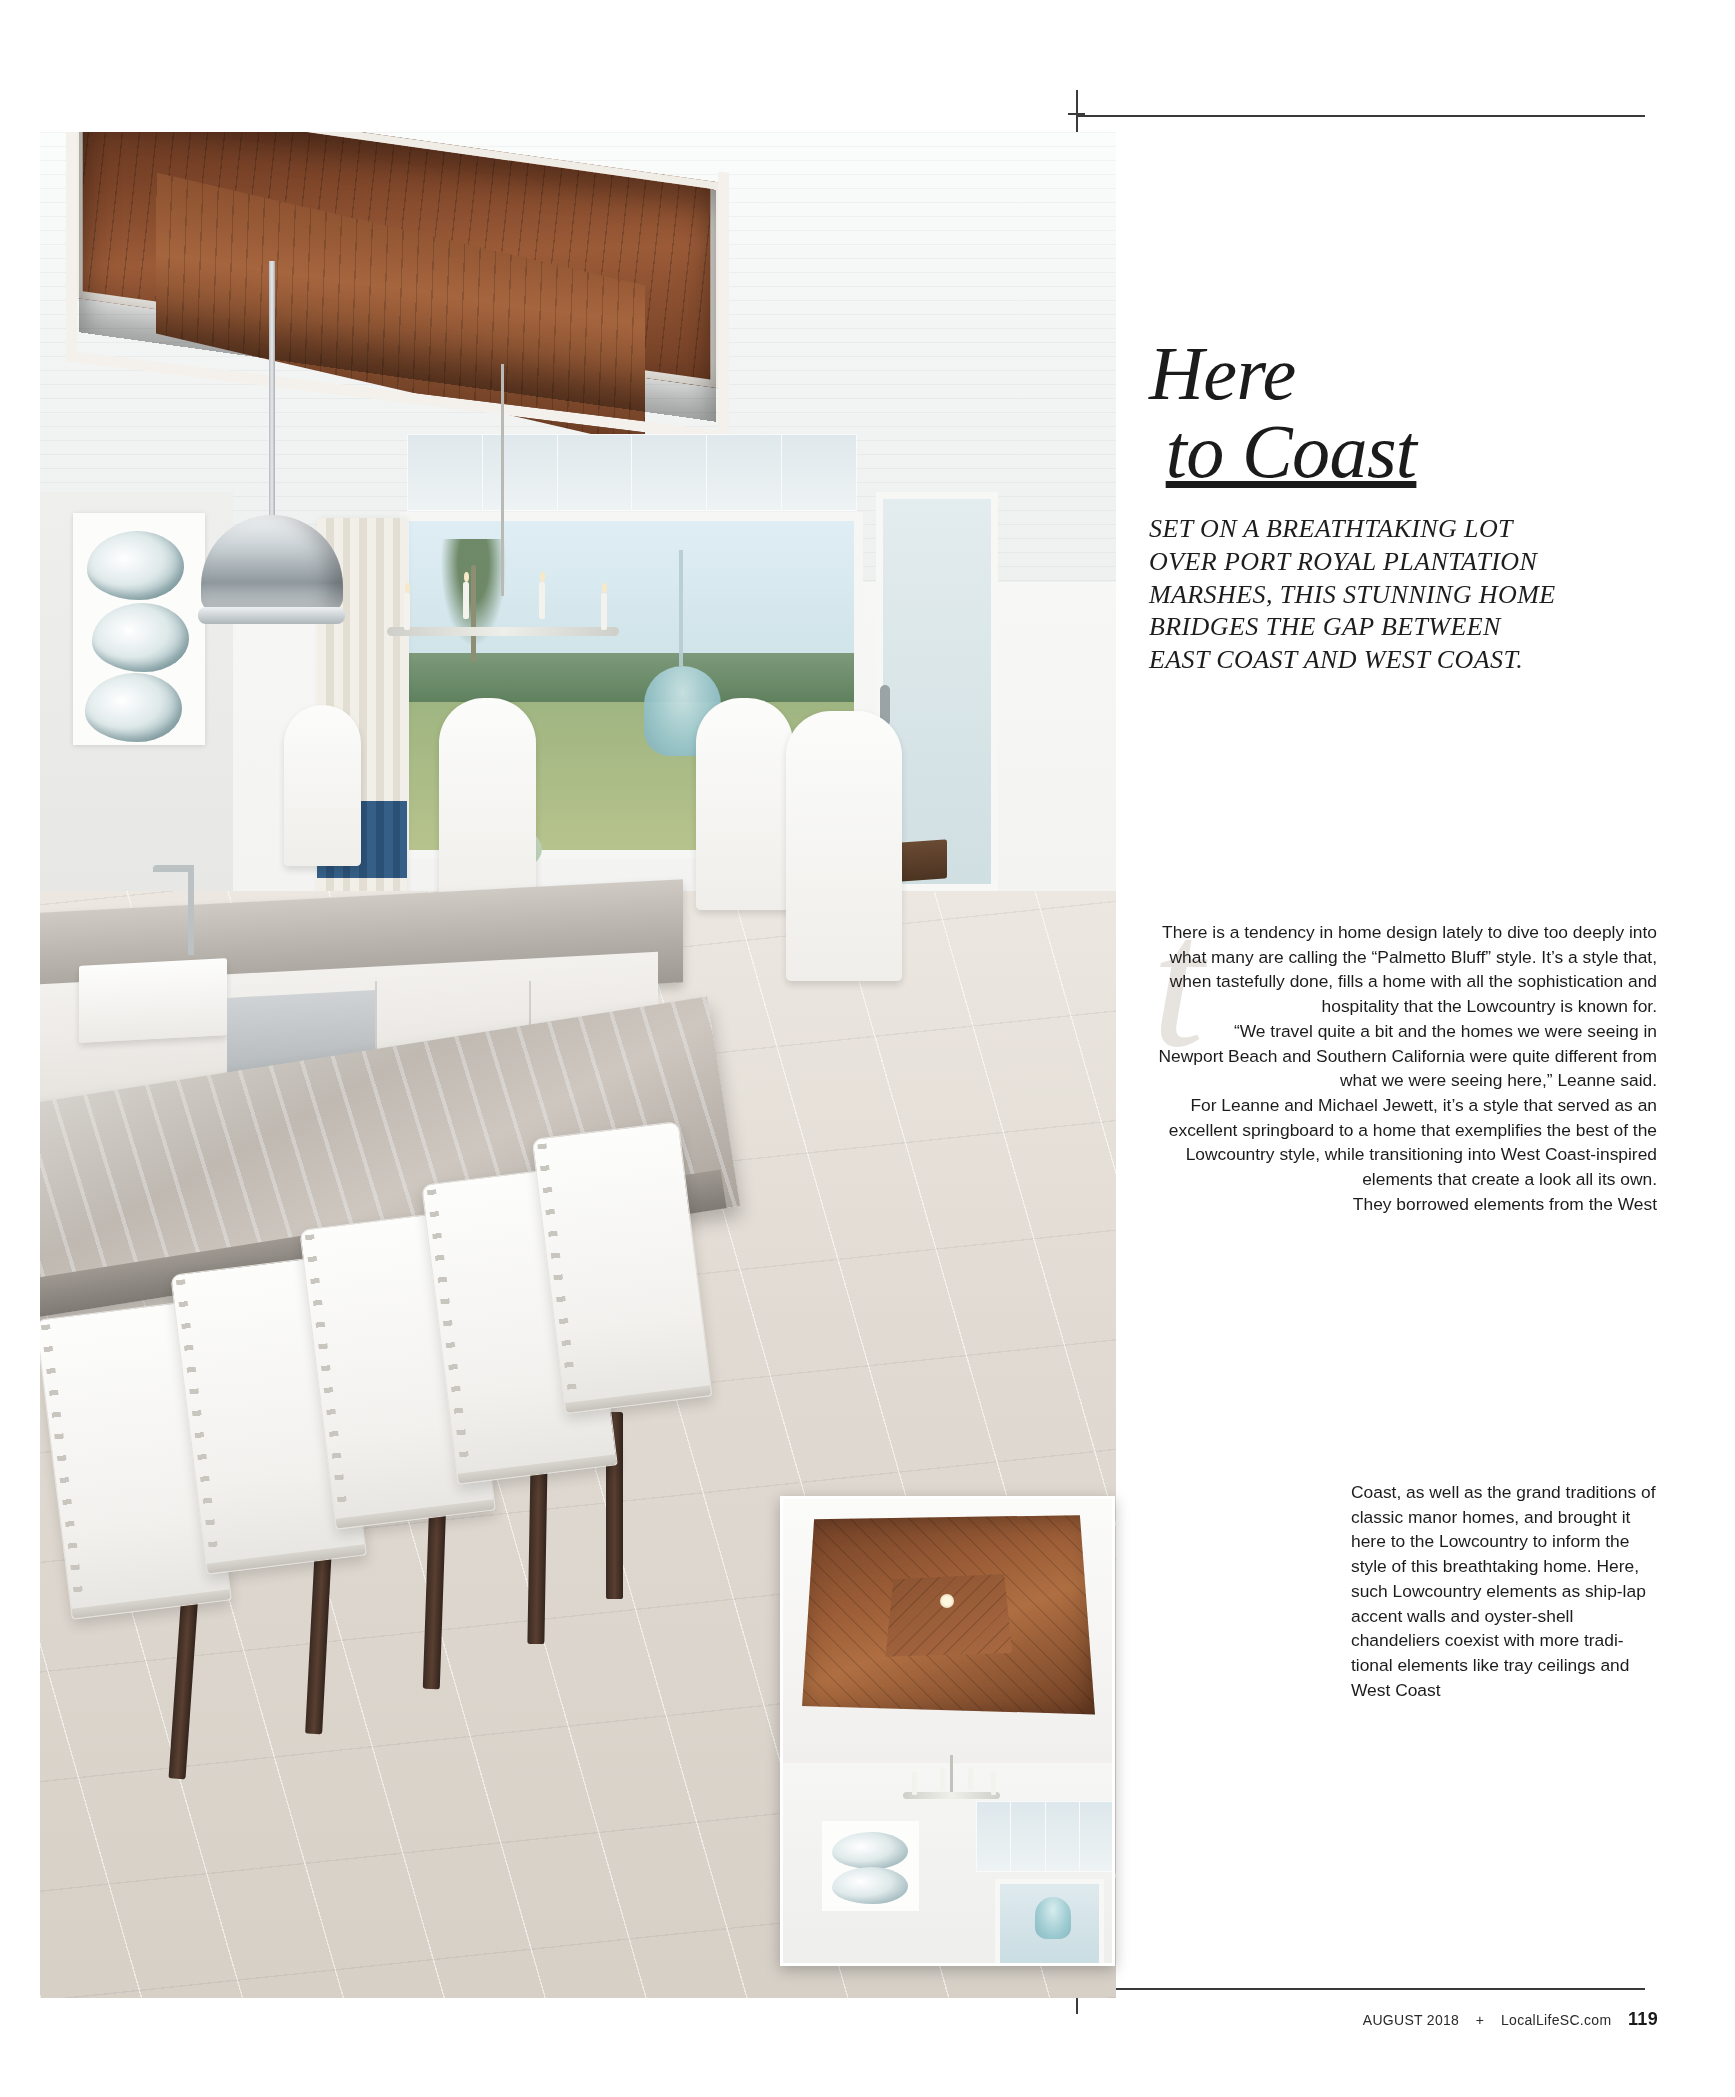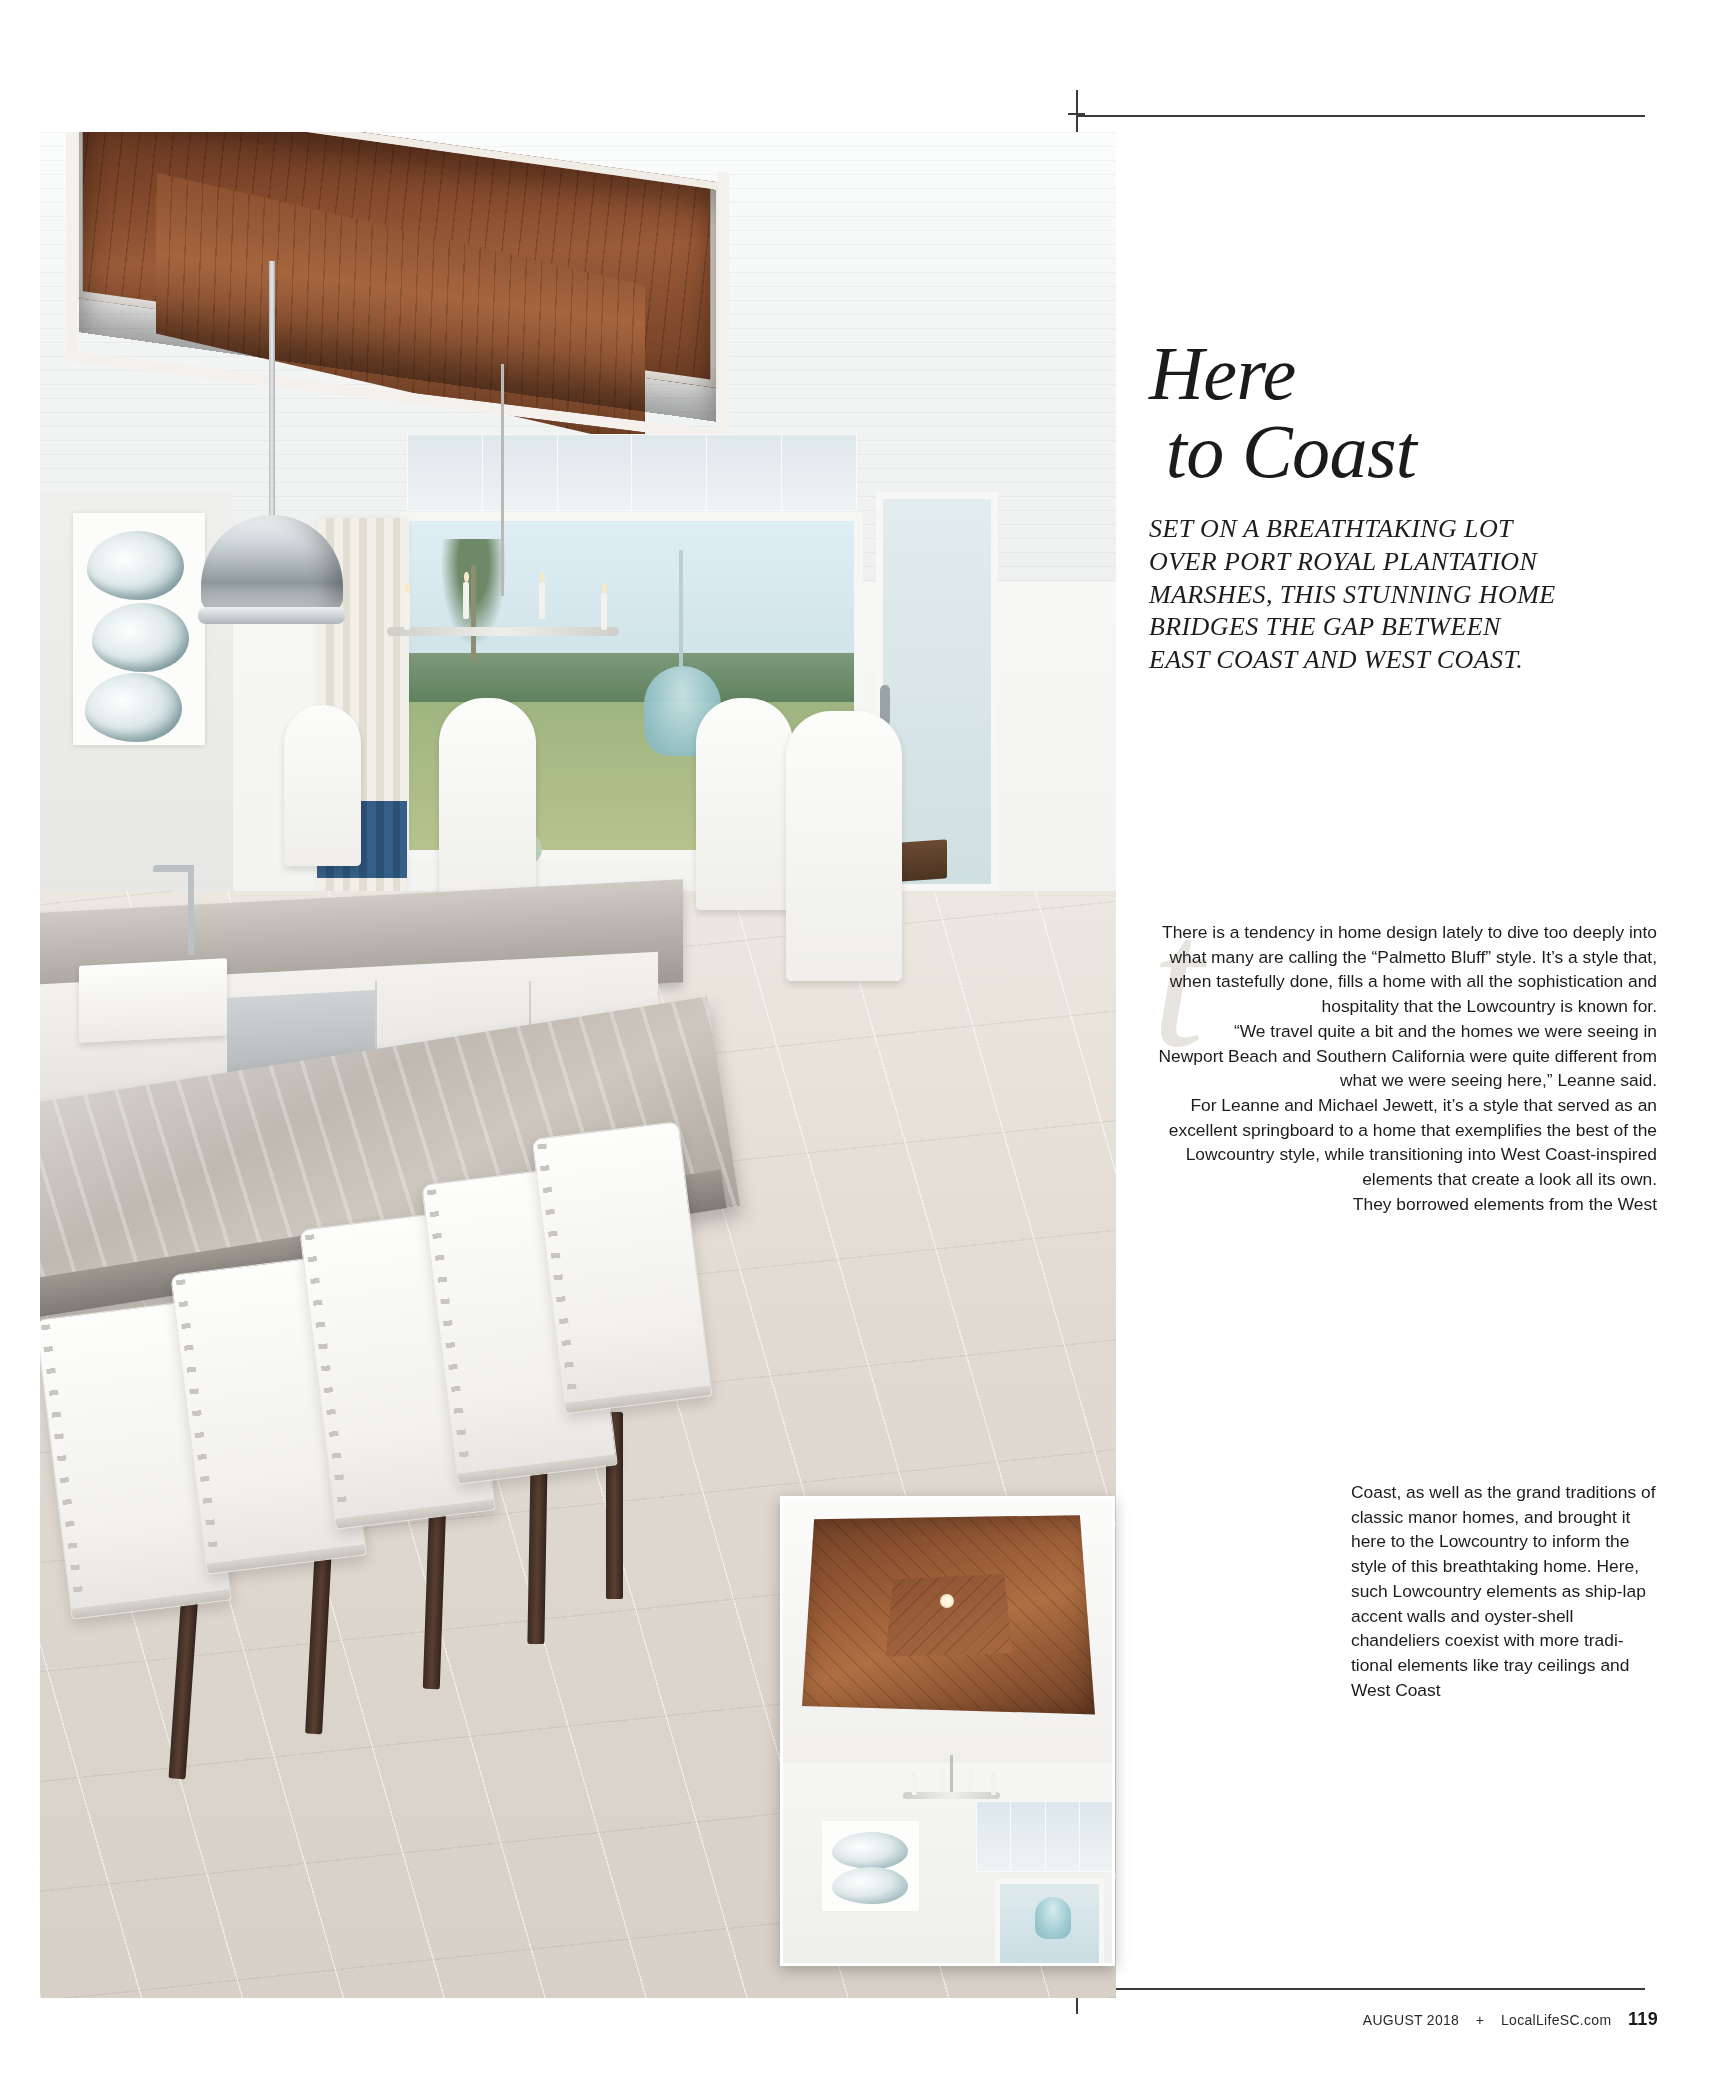--- a/index.html
+++ b/index.html
@@ -433,21 +433,21 @@
   .headline {
     font-family: "Liberation Serif", serif;
     font-size: 76px;
     line-height: 1.02;
     color: #1b1b1b;
     font-style: italic;
     font-weight: 400;
     letter-spacing: -0.6px;
     margin: 0;
   }
-  .headline .l2 { display: block; padding-left: 16.7px; }
+  .headline .l2 { display: block; padding-left: 16.7px; text-decoration: underline; }
 
   .deck {
     margin-top: 23px;
     font-family: "Liberation Serif", serif;
     font-style: italic;
     font-size: 26px;
     line-height: 1.26;
     letter-spacing: 0.4px;
     color: #1d1d1d;
     text-transform: uppercase;

